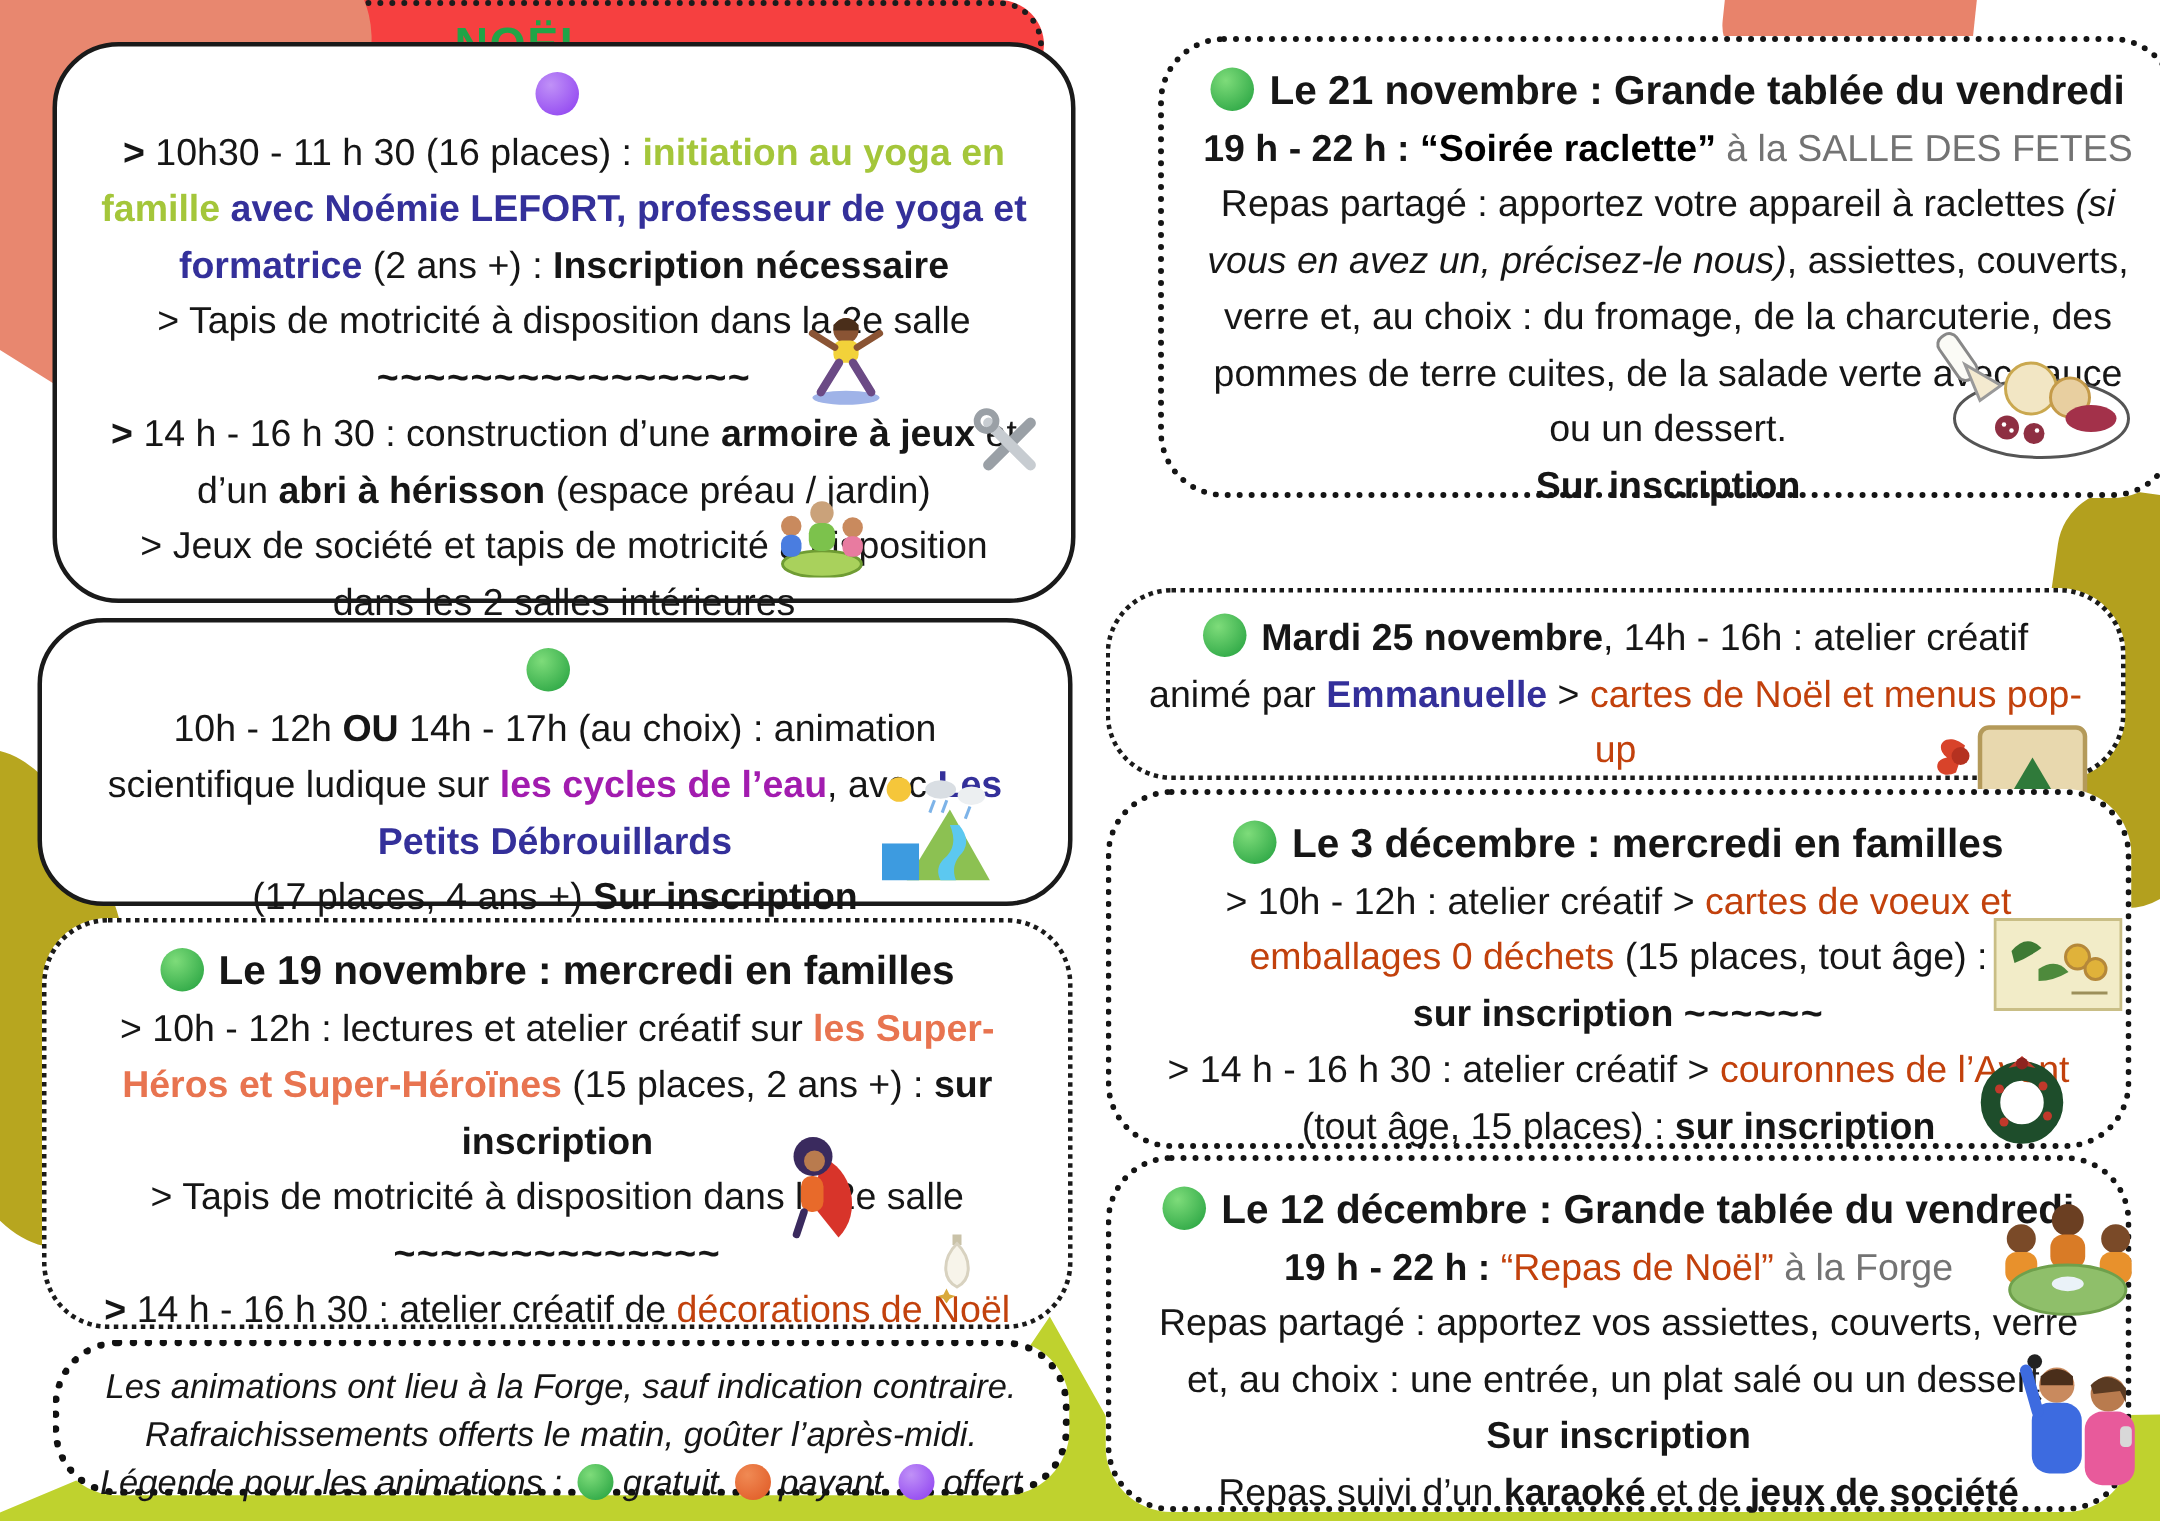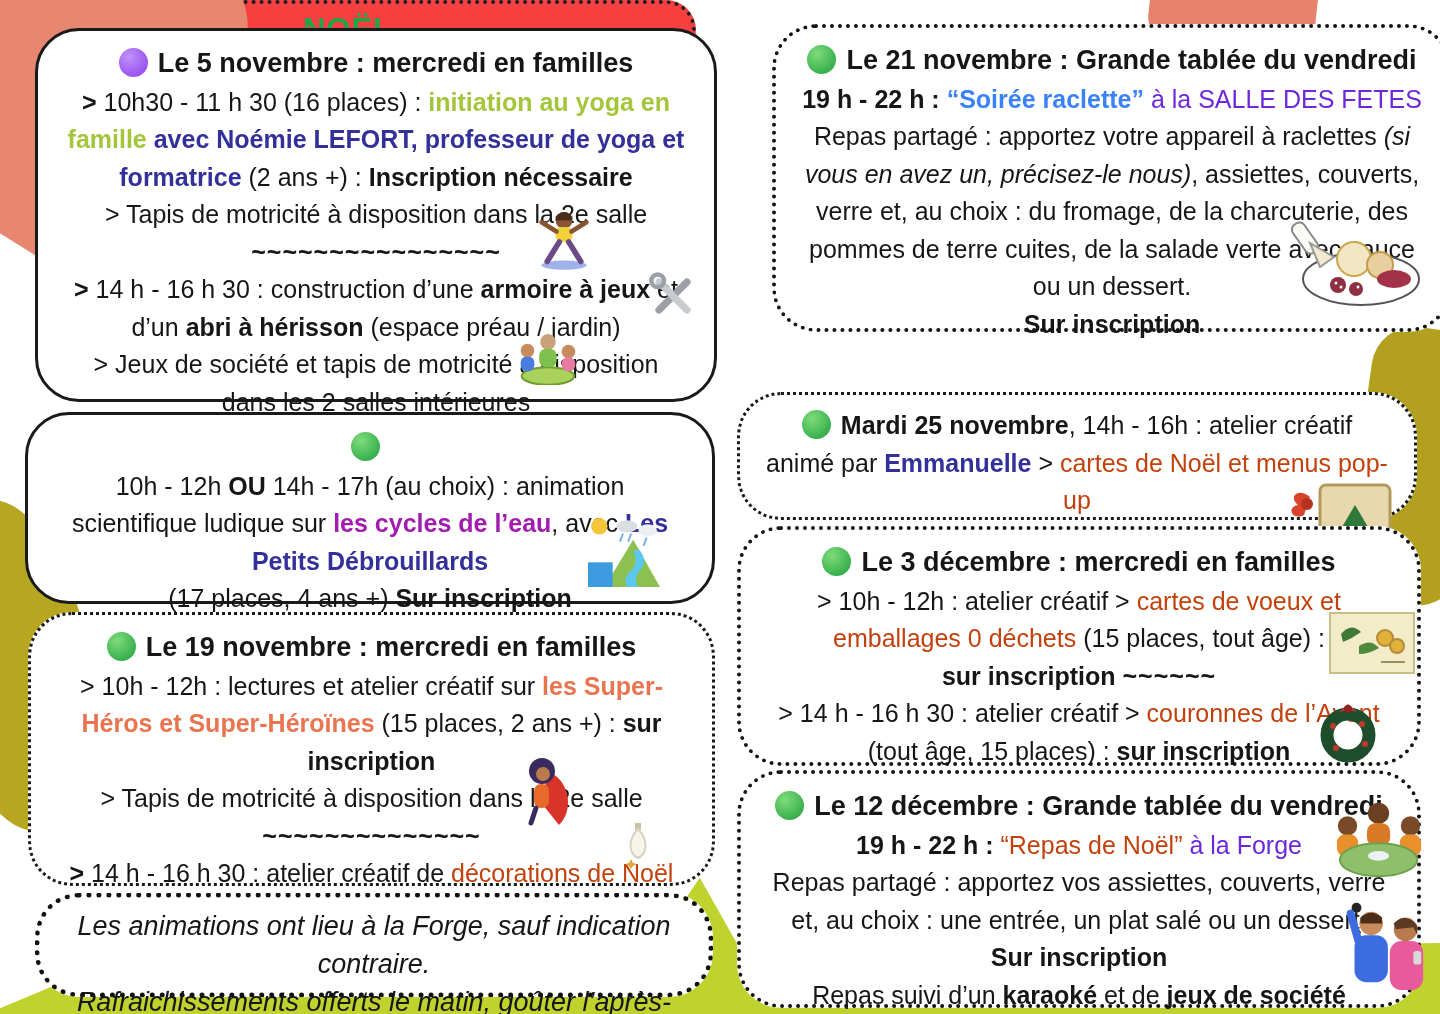--- a/index.html
+++ b/index.html
@@ -19,41 +19,41 @@
   
   .box{position:absolute;z-index:2;background:#fff;border-radius:44px;box-sizing:border-box;
     text-align:center;font-size:25px;line-height:1.5;padding:12px 26px;}
   .solid{border:3px solid #1a1a1a;}
   .dotfine{border:3px dotted #1a1a1a;}
   .dotmed{border:4px dotted #151515;}
   .dotbig{border:5px dotted #111;}
   #box-nov5{left:35px;top:28px;width:682px;height:374px;}
   #box-nov8{left:25px;top:412px;width:690px;height:192px;}
   #box-nov19{left:28px;top:612px;width:687px;height:274px;}
-  #box-legend{left:35px;top:893px;width:678px;height:104px;font-size:27px;line-height:1.4;padding:10px 20px;}
+  #box-legend{left:35px;top:893px;width:678px;height:104px;font-size:23px;line-height:1.4;padding:10px 20px;}
   #box-nov21{left:772px;top:24px;width:680px;height:308px;}
   #banner-noel{left:733px;top:336px;width:688px;height:52px;background:#F64040;border:4px dotted #1c1c1c;
     border-radius:30px;display:flex;align-items:center;justify-content:center;}
   #banner-noel .label{color:#21A447;font-weight:800;font-size:31px;letter-spacing:1px;}
   #box-nov25{left:737px;top:392px;width:680px;height:128px;}
   #box-dec3{left:737px;top:526px;width:684px;height:240px;}
   #box-dec12{left:737px;top:770px;width:684px;height:238px;}
   
   .p{position:relative;}
   .t{font-weight:700;font-size:27px;}
   .b{font-weight:700;}
   .i{font-style:italic;}
   .squig{font-weight:800;letter-spacing:1px;}
   .c-lime{color:#A4C63A;font-weight:700;}
   .c-indigo{color:#34309A;font-weight:700;text-align:center;}
   .c-blue{color:#a21caf;font-weight:700;}
   .c-coral{color:#E87450;font-weight:700;}
   .c-red{color:#c2410c;font-weight:400;}
-  .c-yellow{color:#3b82f6;font-weight:700;}
-  .c-orange{color:#6d28d9;}
+  .c-yellow{color:#000000;font-weight:700;}
+  .c-orange{color:#737373;}
   .dot{display:inline-block;width:29px;height:29px;border-radius:50%;vertical-align:-5px;margin-right:10px;}
   .dot-purple{background:radial-gradient(circle at 35% 30%,#C091F7,#8B3CF0);}
   .dot-green{background:radial-gradient(circle at 35% 30%,#7EDC7A,#1F9E3C);}
   .dot-orange{background:radial-gradient(circle at 35% 30%,#F08A54,#DF5722);}
   .sm{width:24px;height:24px;vertical-align:-4px;margin:0 6px 0 4px;}
   
   .ic{position:absolute;z-index:3;}
 </style>
 </head>
 <body>
@@ -82,21 +82,21 @@
   </svg>
   <svg class="ic" style="left:470px;top:300px" width="78" height="54" viewBox="0 0 80 55">
     <ellipse cx="41" cy="46" rx="27" ry="9" fill="#A9D15C" stroke="#6F9C33" stroke-width="2"></ellipse>
     <circle cx="20" cy="20" r="7" fill="#C98A5E"></circle>
       <rect x="13" y="26" width="14" height="15" rx="6" fill="#4A7DE0"></rect>
     <circle cx="41" cy="11" r="8" fill="#CAA27A"></circle>
       <rect x="32" y="18" width="18" height="19" rx="7" fill="#7CC24C"></rect>
     <circle cx="62" cy="21" r="7" fill="#C98A5E"></circle>
       <rect x="55" y="27" width="14" height="14" rx="6" fill="#E87BA0"></rect>
   </svg>
-<div class="p t"><span class="dot dot-purple"></span><span>Le 5 novembre : mercredi en familles</span></div>
+<div class="p t"><span class="dot dot-purple"></span></div>
     <div class="p"><span class="b">&gt; </span><span>10h30 - 11 h 30 (16 places) :  </span><span class="c-lime">initiation au yoga en famille</span><span class="c-indigo"> avec Noémie LEFORT, professeur de yoga et formatrice</span><span> (2 ans +) : </span><span class="b">Inscription nécessaire</span></div>
     <div class="p"><span>&gt; Tapis de motricité à disposition dans la 2e salle</span></div>
     <div class="p"><span class="squig">~~~~~~~~~~~~~~~~</span></div>
     <div class="p"><span class="b">&gt; </span><span>14 h - 16 h 30 : construction d’une </span><span class="b">armoire à jeux</span><span> et d’un </span><span class="b">abri à hérisson</span><span> (espace préau / jardin)</span></div>
     <div class="p"><span>&gt; Jeux de société et tapis de motricité à disposition dans les 2 salles intérieures</span></div>
   </div>
 
 <div class="box solid" id="box-nov8">
   <svg class="ic" style="left:560px;top:100px" width="72" height="72" viewBox="0 0 70 70">
     <circle cx="11" cy="11" r="8" fill="#F5C63A"></circle>

